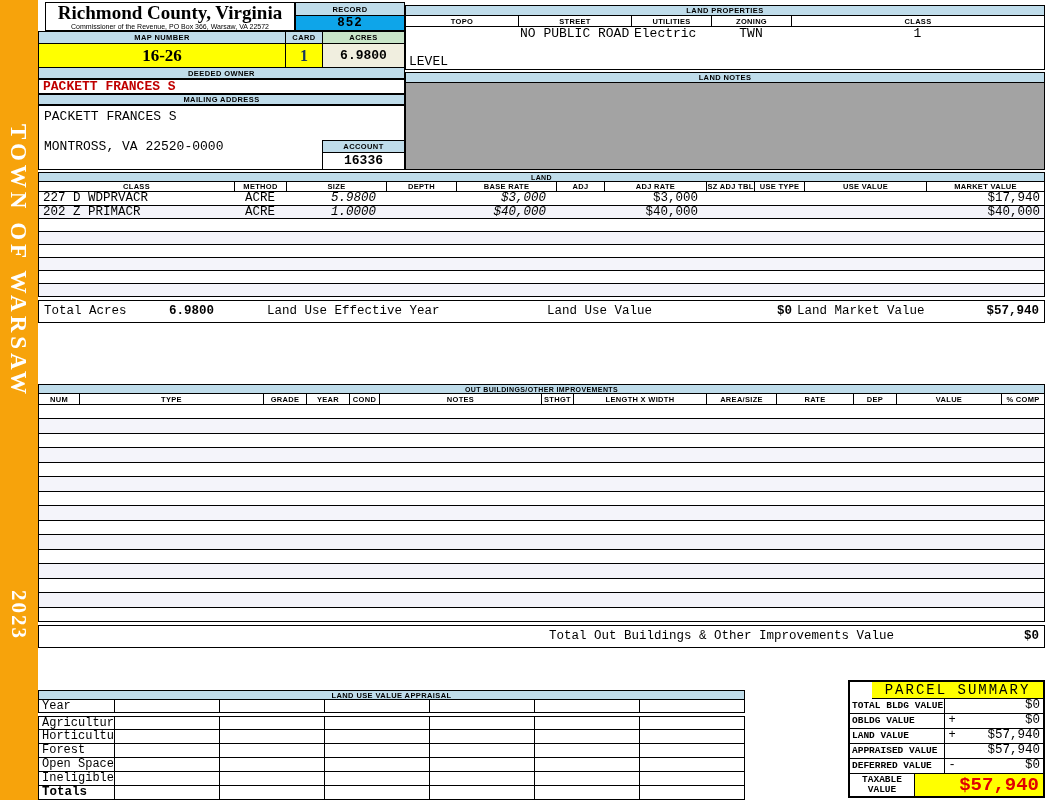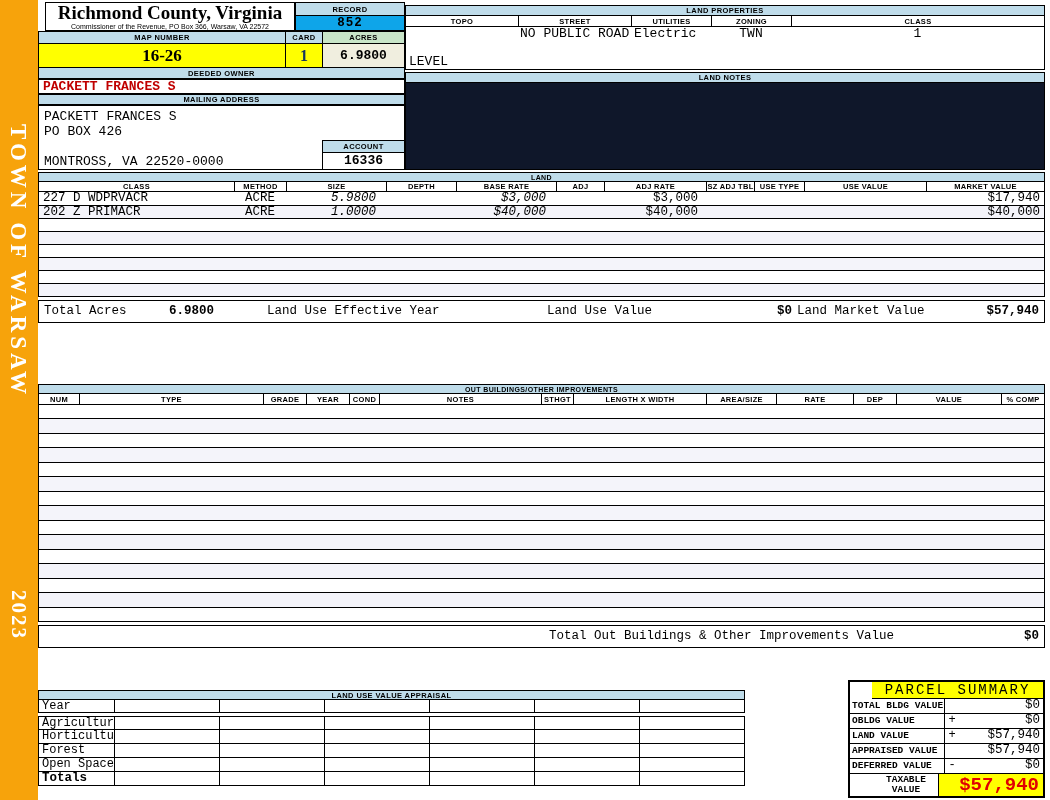--- a/index.html
+++ b/index.html
@@ -72,21 +72,21 @@
   #lp-headers { height:11px; border:none; border-bottom:1px solid #000; }
   .lpc0{width:112px}.lpc1{width:113px}.lpc2{width:80px}.lpc3{width:80px}.lpc4{width:253px}
   #lp-values { position:relative; height:42px; font-size:13px; }
   #lp-topo { position:absolute; left:3px; top:0; line-height:14px; white-space:pre; }
   #lp-street { position:absolute; left:114px; top:0; line-height:14px; }
   #lp-util { position:absolute; left:228px; top:0; line-height:14px; }
   #lp-zoning { position:absolute; left:305px; width:80px; top:0; text-align:center; line-height:14px; }
   #lp-class { position:absolute; left:385px; width:253px; top:0; text-align:center; line-height:14px; }
 
   
-  #land-notes { left:405px; top:72px; width:640px; height:98px; border:1px solid #000; background:#0f172a; }
+  #land-notes { left:405px; top:72px; width:640px; height:98px; border:1px solid #000; background:#a3a3a3; }
   #land-notes .band { height:10px; border:none; border-bottom:1px solid #000; }
 
   
   #land-table { left:38px; top:172px; width:1007px; }
   #land-table .band { height:9px; font-size:7px; border-bottom:none; }
   #land-headers { height:11px; }
   .lc0{width:195px}.lc1{width:52px}.lc2{width:100px}.lc3{width:70px}.lc4{width:100px}
   .lc5{width:48px}.lc6{width:102px}.lc7{width:48px}.lc8{width:50px}.lc9{width:122px}.lc10{width:118px}
   #land-body { border:1px solid #000; border-top:none; }
   .lrow { display:flex; height:13px; font-size:12.5px; line-height:13px; background:#fff; }
@@ -126,21 +126,21 @@
   .ac { width:105px; border-left:1px solid #000; }
   .totals-label { font-weight:bold; font-size:12.5px; }
 
   
   #parcel-summary { left:848px; top:680px; width:197px; height:118px; border:2px solid #000; background:#fff; display:flex; flex-direction:column; }
   #ps-header { height:21px; background:#FFFF00; border-bottom:1px solid #000; font-weight:normal; font-size:14px; letter-spacing:2px; display:flex; align-items:center; justify-content:center;margin-left:22px; }
   .psrow { display:flex; height:22px; border-bottom:1px solid #000; }
   .pslabel { width:95px; border-right:1px solid #000; font-size:9.5px; font-weight:bold; line-height:13px; padding-left:2px; white-space:nowrap; overflow:hidden; }
   .psop { width:14px; text-align:center; font-size:12px; line-height:13px; }
   .psval { flex:1; text-align:right; font-size:12.5px; line-height:13px; padding-right:3px; }
-  #ps-taxable { flex:1; display:flex;padding-left:24px; }
+  #ps-taxable { flex:1; display:flex; }
   #ps-tax-label { width:65px; border-right:1px solid #000; display:flex; flex-direction:column; align-items:center; justify-content:center; font-size:9.5px; font-weight:bold; line-height:10px; background:#fff; }
   #ps-tax-value { flex:1; background:#FFFF00; color:#E00000; font-weight:bold; font-size:19px; text-align:right; padding-right:4px; display:flex; align-items:center; justify-content:flex-end; }
 </style>
 </head>
 <body>
 
 <div class="abs" id="orange-strip"></div>
 <div class="abs vtext" id="town-text">TOWN OF WARSAW</div>
 <div class="abs vtext" id="year-text">2023</div>
 
@@ -165,21 +165,20 @@
     <div class="vcell" id="card-value">1</div>
     <div class="vcell" id="acres-value">6.9800</div>
   </div>
 </div>
 
 <div class="abs band" id="deeded-owner-band">DEEDED OWNER</div>
 <div class="abs" id="deeded-owner-value">PACKETT FRANCES S</div>
 <div class="abs band" id="mailing-band">MAILING ADDRESS</div>
 <div class="abs" id="address-box">
   <div class="aline">PACKETT FRANCES S</div>
-  <div class="aline">PO BOX 426</div>
   <div class="aline"></div>
   <div class="aline">MONTROSS, VA 22520-0000</div>
 </div>
 <div class="abs" id="account-box">
   <div class="band">ACCOUNT</div>
   <div id="account-value">16336</div>
 </div>
 
 <div class="abs" id="land-props">
   <div class="band">LAND PROPERTIES</div>
@@ -352,20 +351,29 @@
   <div class="aprow">
     <div class="ac-label">Open Space</div>
     <div class="ac"></div>
       <div class="ac"></div>
       <div class="ac"></div>
       <div class="ac"></div>
       <div class="ac"></div>
       <div class="ac"></div>
   </div>
   <div class="aprow">
+    <div class="ac-label">Ineligible</div>
+    <div class="ac"></div>
+      <div class="ac"></div>
+      <div class="ac"></div>
+      <div class="ac"></div>
+      <div class="ac"></div>
+      <div class="ac"></div>
+  </div>
+  <div class="aprow">
     <div class="ac-label totals-label">Totals</div>
     <div class="ac"></div>
       <div class="ac"></div>
       <div class="ac"></div>
       <div class="ac"></div>
       <div class="ac"></div>
       <div class="ac"></div>
   </div>
 </div>
 

